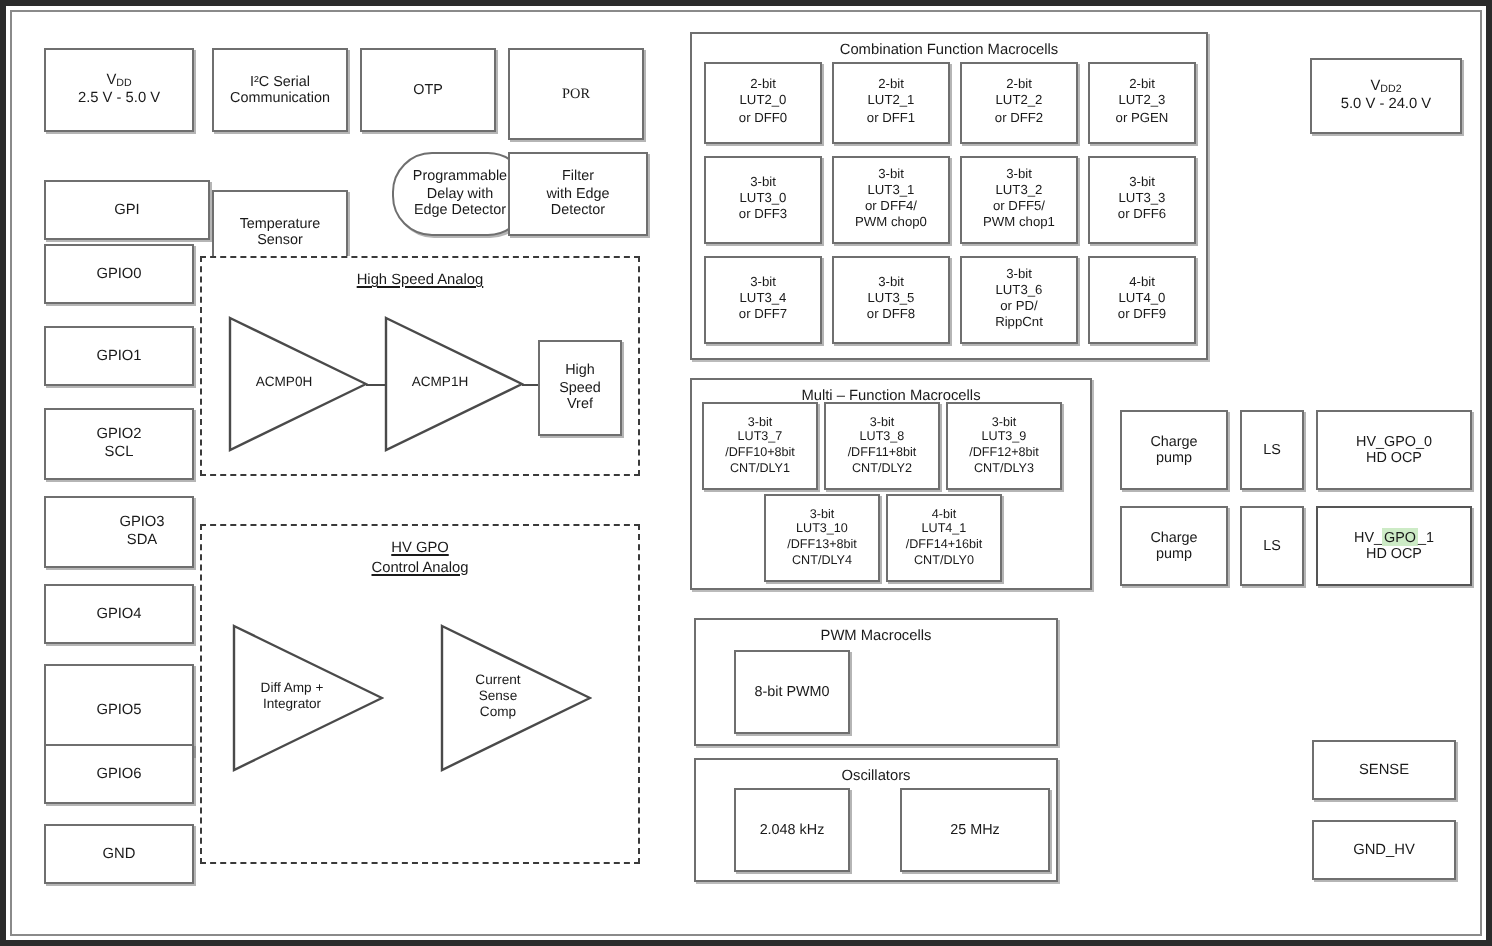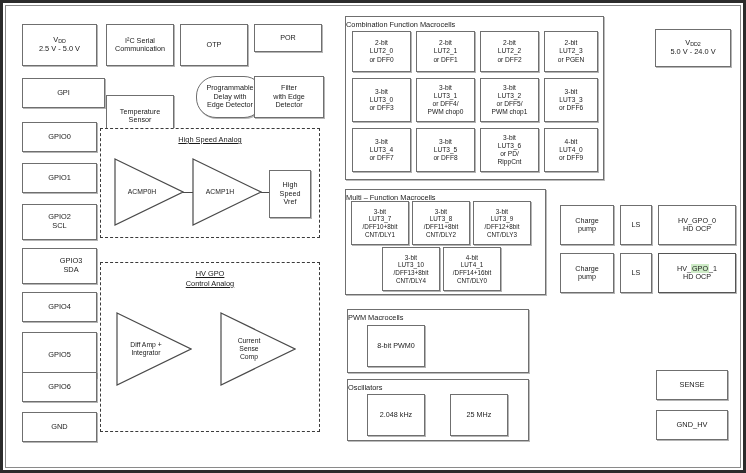--- a/index.html
+++ b/index.html
@@ -45,21 +45,21 @@
   
   .section{
     position:absolute;
     box-sizing:border-box;
     border:1px solid #6f6f6f;
     background:#ffffff;
     box-shadow:1px 1px 0 rgba(120,120,120,.5);
   }
   .section-title{
     position:absolute;left:0;right:0;top:3px;
-    text-align:left;font-size:7.4px;color:#1a1a1a;
+    text-align:center;font-size:7.4px;color:#1a1a1a;
   }
 
   
   .dashed{
     position:absolute;
     box-sizing:border-box;
     border:1.5px dashed #3a3a3a;
     background:#ffffff;
   }
   .dashed-title{
@@ -94,21 +94,21 @@
   <div id="frame-outer"></div>
   <div id="frame-inner"></div>
 
   <div class="box pin" style="left:22px;top:24px;width:75px;height:42px;">
     <span>
       <span class="mline nw">V<sub>DD</sub></span>
       <span class="mline nw">2.5 V - 5.0 V</span>
     </span>
   </div>
 
-  <div class="box pin" style="left:22px;top:78px;width:83px;height:30px;">
+  <div class="box pin" style="left:22px;top:90px;width:83px;height:30px;">
     <span>GPI</span>
   </div>
 
   <div class="box pin" style="left:22px;top:122px;width:75px;height:30px;">
     <span>GPIO0</span>
   </div>
 
   <div class="box pin" style="left:22px;top:163px;width:75px;height:30px;">
     <span>GPIO1</span>
   </div>
@@ -147,21 +147,21 @@
     <span>
       <span class="mline">I²C Serial</span>
       <span class="mline">Communication</span>
     </span>
   </div>
 
   <div class="box" style="left:180px;top:24px;width:68px;height:42px;">
     <span>OTP</span>
   </div>
 
-  <div class="box" style="left:254px;top:24px;width:68px;height:28px;">
+  <div class="box" style="left:254px;top:24px;width:68px;height:46px;font-family:Liberation Serif, serif;">
     <span>POR</span>
   </div>
 
   <div class="box" style="left:106px;top:76px;width:68px;height:42px;margin-top:19px;">
     <span>
       <span class="mline">Temperature</span>
       <span class="mline">Sensor</span>
     </span>
   </div>
 
@@ -389,21 +389,21 @@
   <div class="box" style="left:367px;top:325px;width:58px;height:42px;">
     <span>8-bit PWM0</span>
   </div>
 
   <div class="section" style="left:347px;top:379px;width:182px;height:62px;">
     <div class="section-title">Oscillators</div>
   </div>
   <div class="box" style="left:367px;top:394px;width:58px;height:42px;">
     <span>2.048 kHz</span>
   </div>
-  <div class="box" style="left:450px;top:394px;width:58px;height:42px;">
+  <div class="box" style="left:450px;top:394px;width:75px;height:42px;">
     <span>25 MHz</span>
   </div>
 
   <div class="box pin" style="left:655px;top:29px;width:76px;height:38px;">
     <span>
       <span class="mline nw">V<sub>DD2</sub></span>
       <span class="mline nw">5.0 V - 24.0 V</span>
     </span>
   </div>
 

